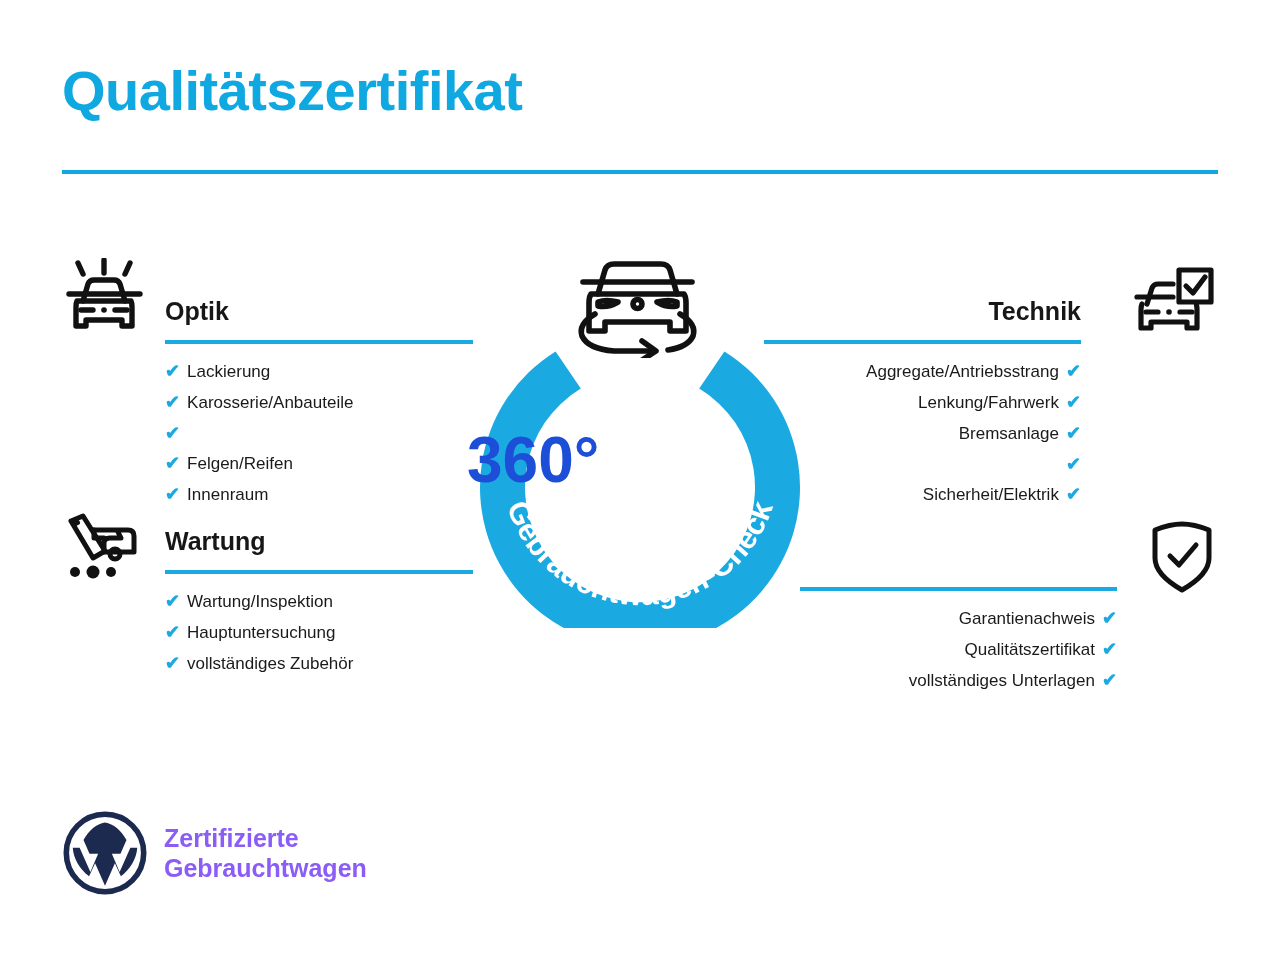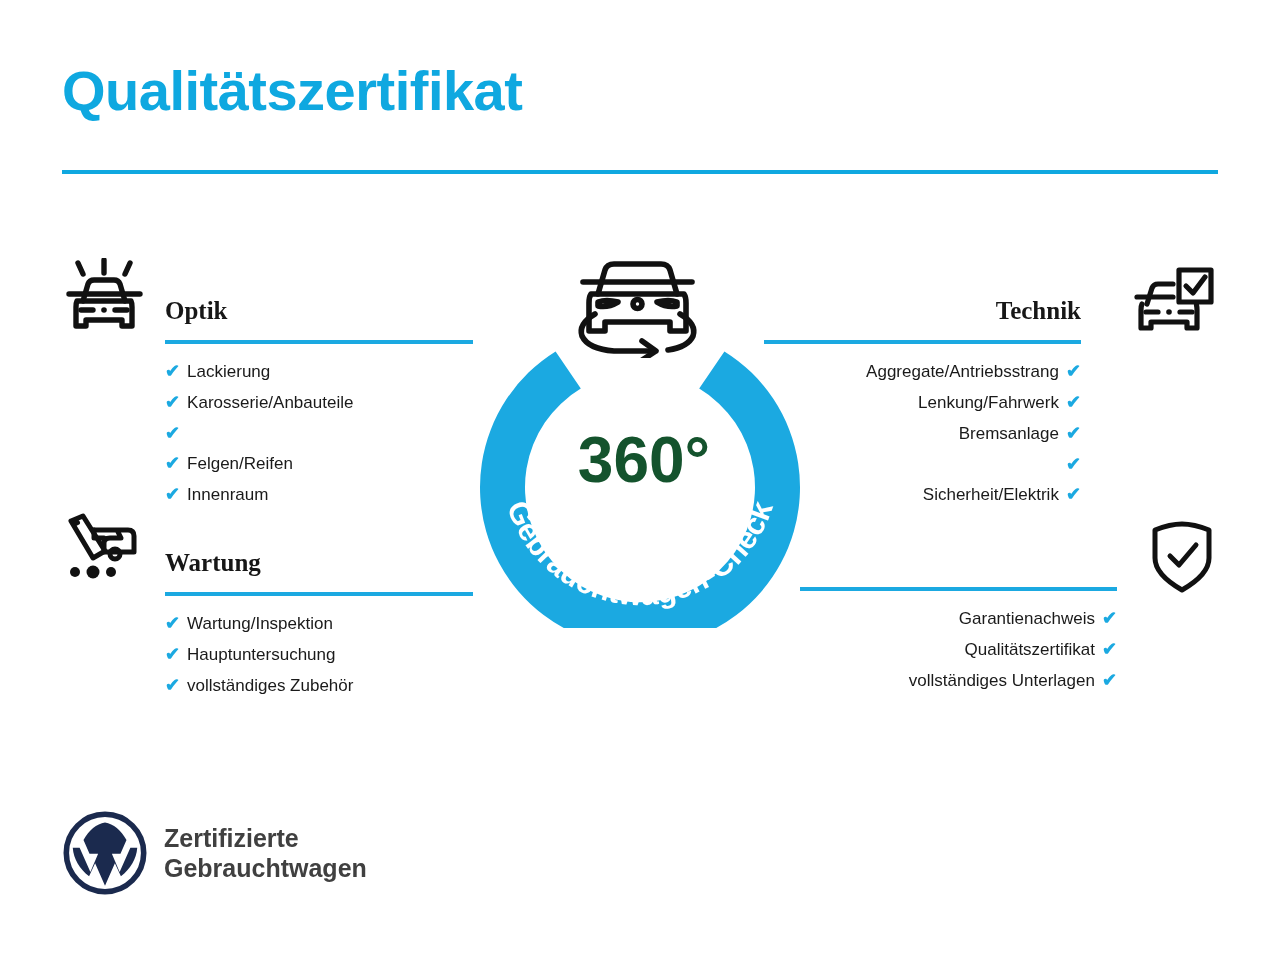--- a/index.html
+++ b/index.html
@@ -36,21 +36,20 @@
     background: #0FA8E0;
   }
 
   
   .section {
     position: absolute;
   }
   .section-head {
     position: relative;
     height: 48px;
-    font-family: Liberation Serif, serif;
   }
   .section-title {
     font-size: 25px;
     font-weight: bold;
     color: #171717;
     line-height: 30px;
     white-space: nowrap;
   }
   .section-rule {
     position: absolute;
@@ -87,21 +86,21 @@
 
   
   .sec-icon {
     position: absolute;
     width: 84px;
     height: 84px;
   }
 
   
   #section-optik   { left: 165px; top: 296px; width: 308px; }
-  #section-wartung { left: 165px; top: 548px; width: 308px; }
+  #section-wartung { left: 165px; top: 526px; width: 308px; }
   #icon-optik      { left: 62px;  top: 258px; }
   #icon-wartung    { left: 58px;  top: 508px; }
 
   
   #section-technik  { left: 764px; top: 296px; width: 317px; }
   #section-garantie { left: 800px; top: 543px; width: 317px; }
   #icon-technik     { left: 1133px; top: 264px; }
   #icon-garantie    { left: 1140px; top: 514px; }
 
   
@@ -121,45 +120,44 @@
   }
   #badge-ring {
     position: absolute;
     left: 0;
     top: 56px;
     width: 370px;
     height: 324px;
   }
   #badge-degrees {
     position: absolute;
-    left: 4px;
+    left: 12px;
     top: 175px;
     width: 370px;
-    text-align: center;
     font-size: 64px;
     font-weight: bold;
-    color: #14532d;
+    color: #1d4ed8;
     letter-spacing: 0px;
   }
 
   
   #footer-lockup {
     position: absolute;
     left: 62px;
     top: 810px;
     display: flex;
     align-items: center;
     gap: 16px;
   }
   #vw-logo { width: 86px; height: 86px; display: block; }
   #footer-text {
     font-size: 25px;
     font-weight: bold;
     line-height: 30px;
-    color: #404040;
+    color: #8b5cf6;
     white-space: pre-line;
   }
 </style>
 </head>
 <body>
 
 <div id="page-title">Qualitätszertifikat</div>
 <div id="title-rule"></div>
 
 <div class="sec-icon" id="icon-optik">

